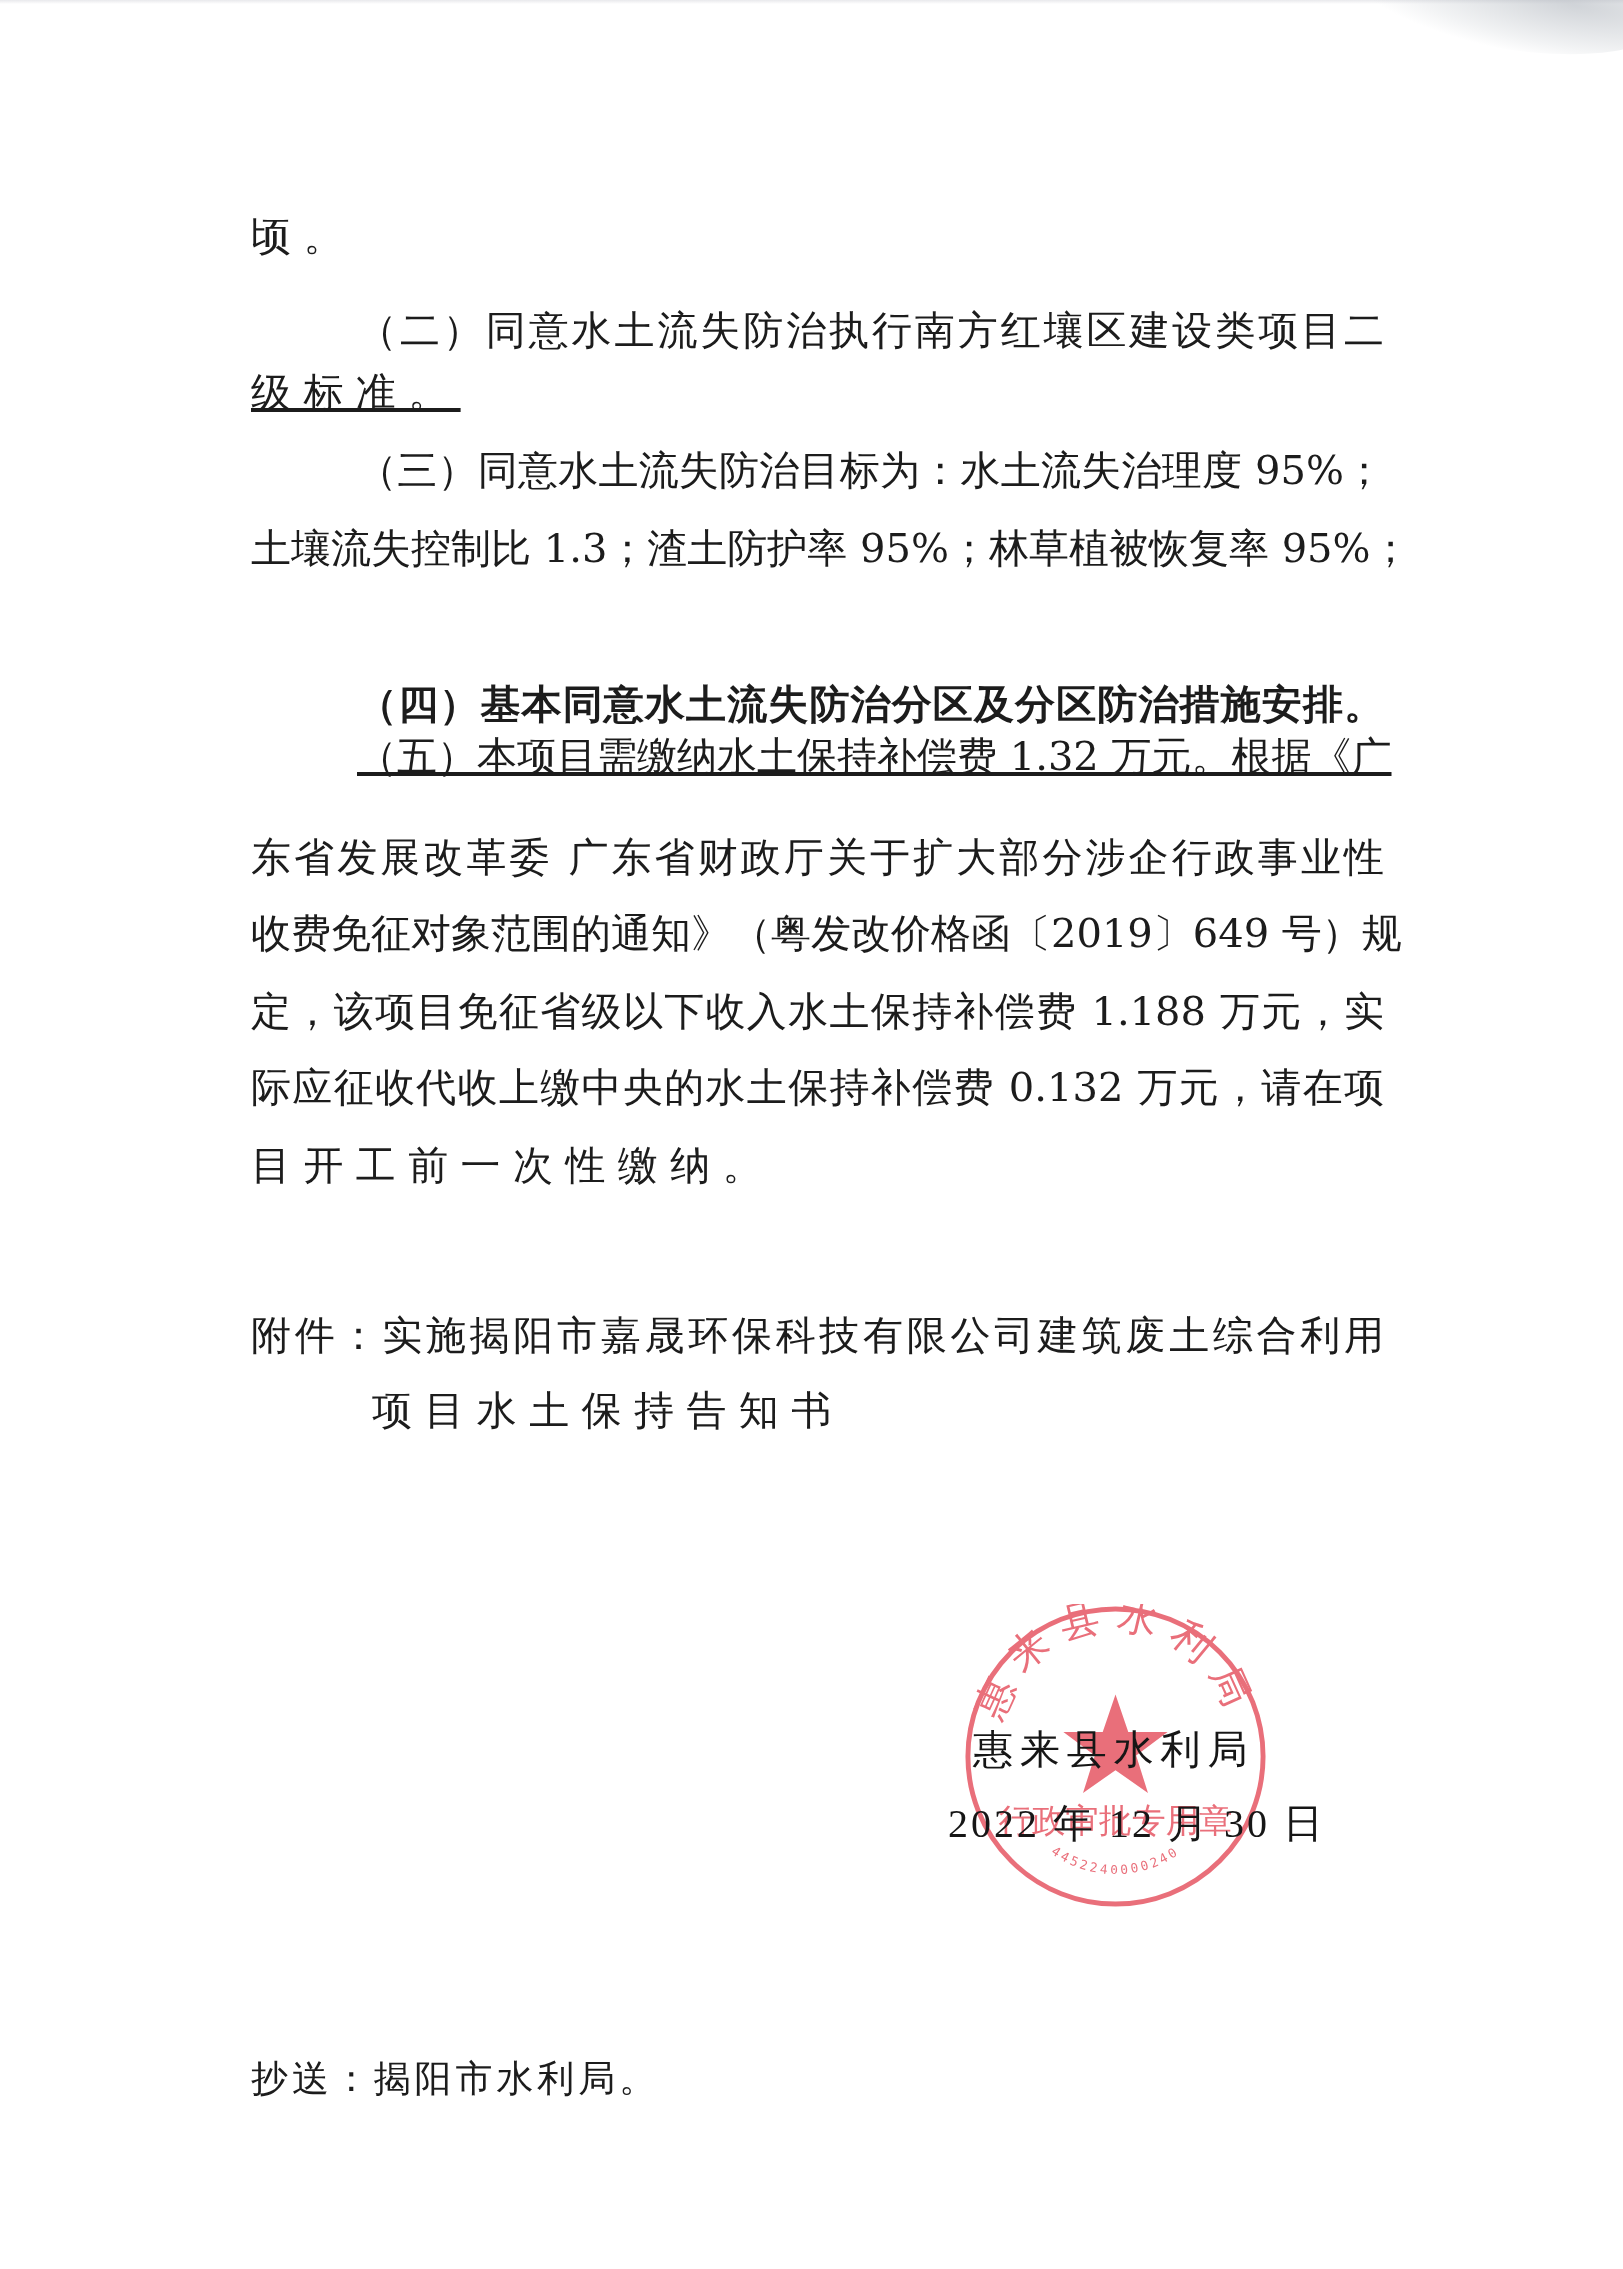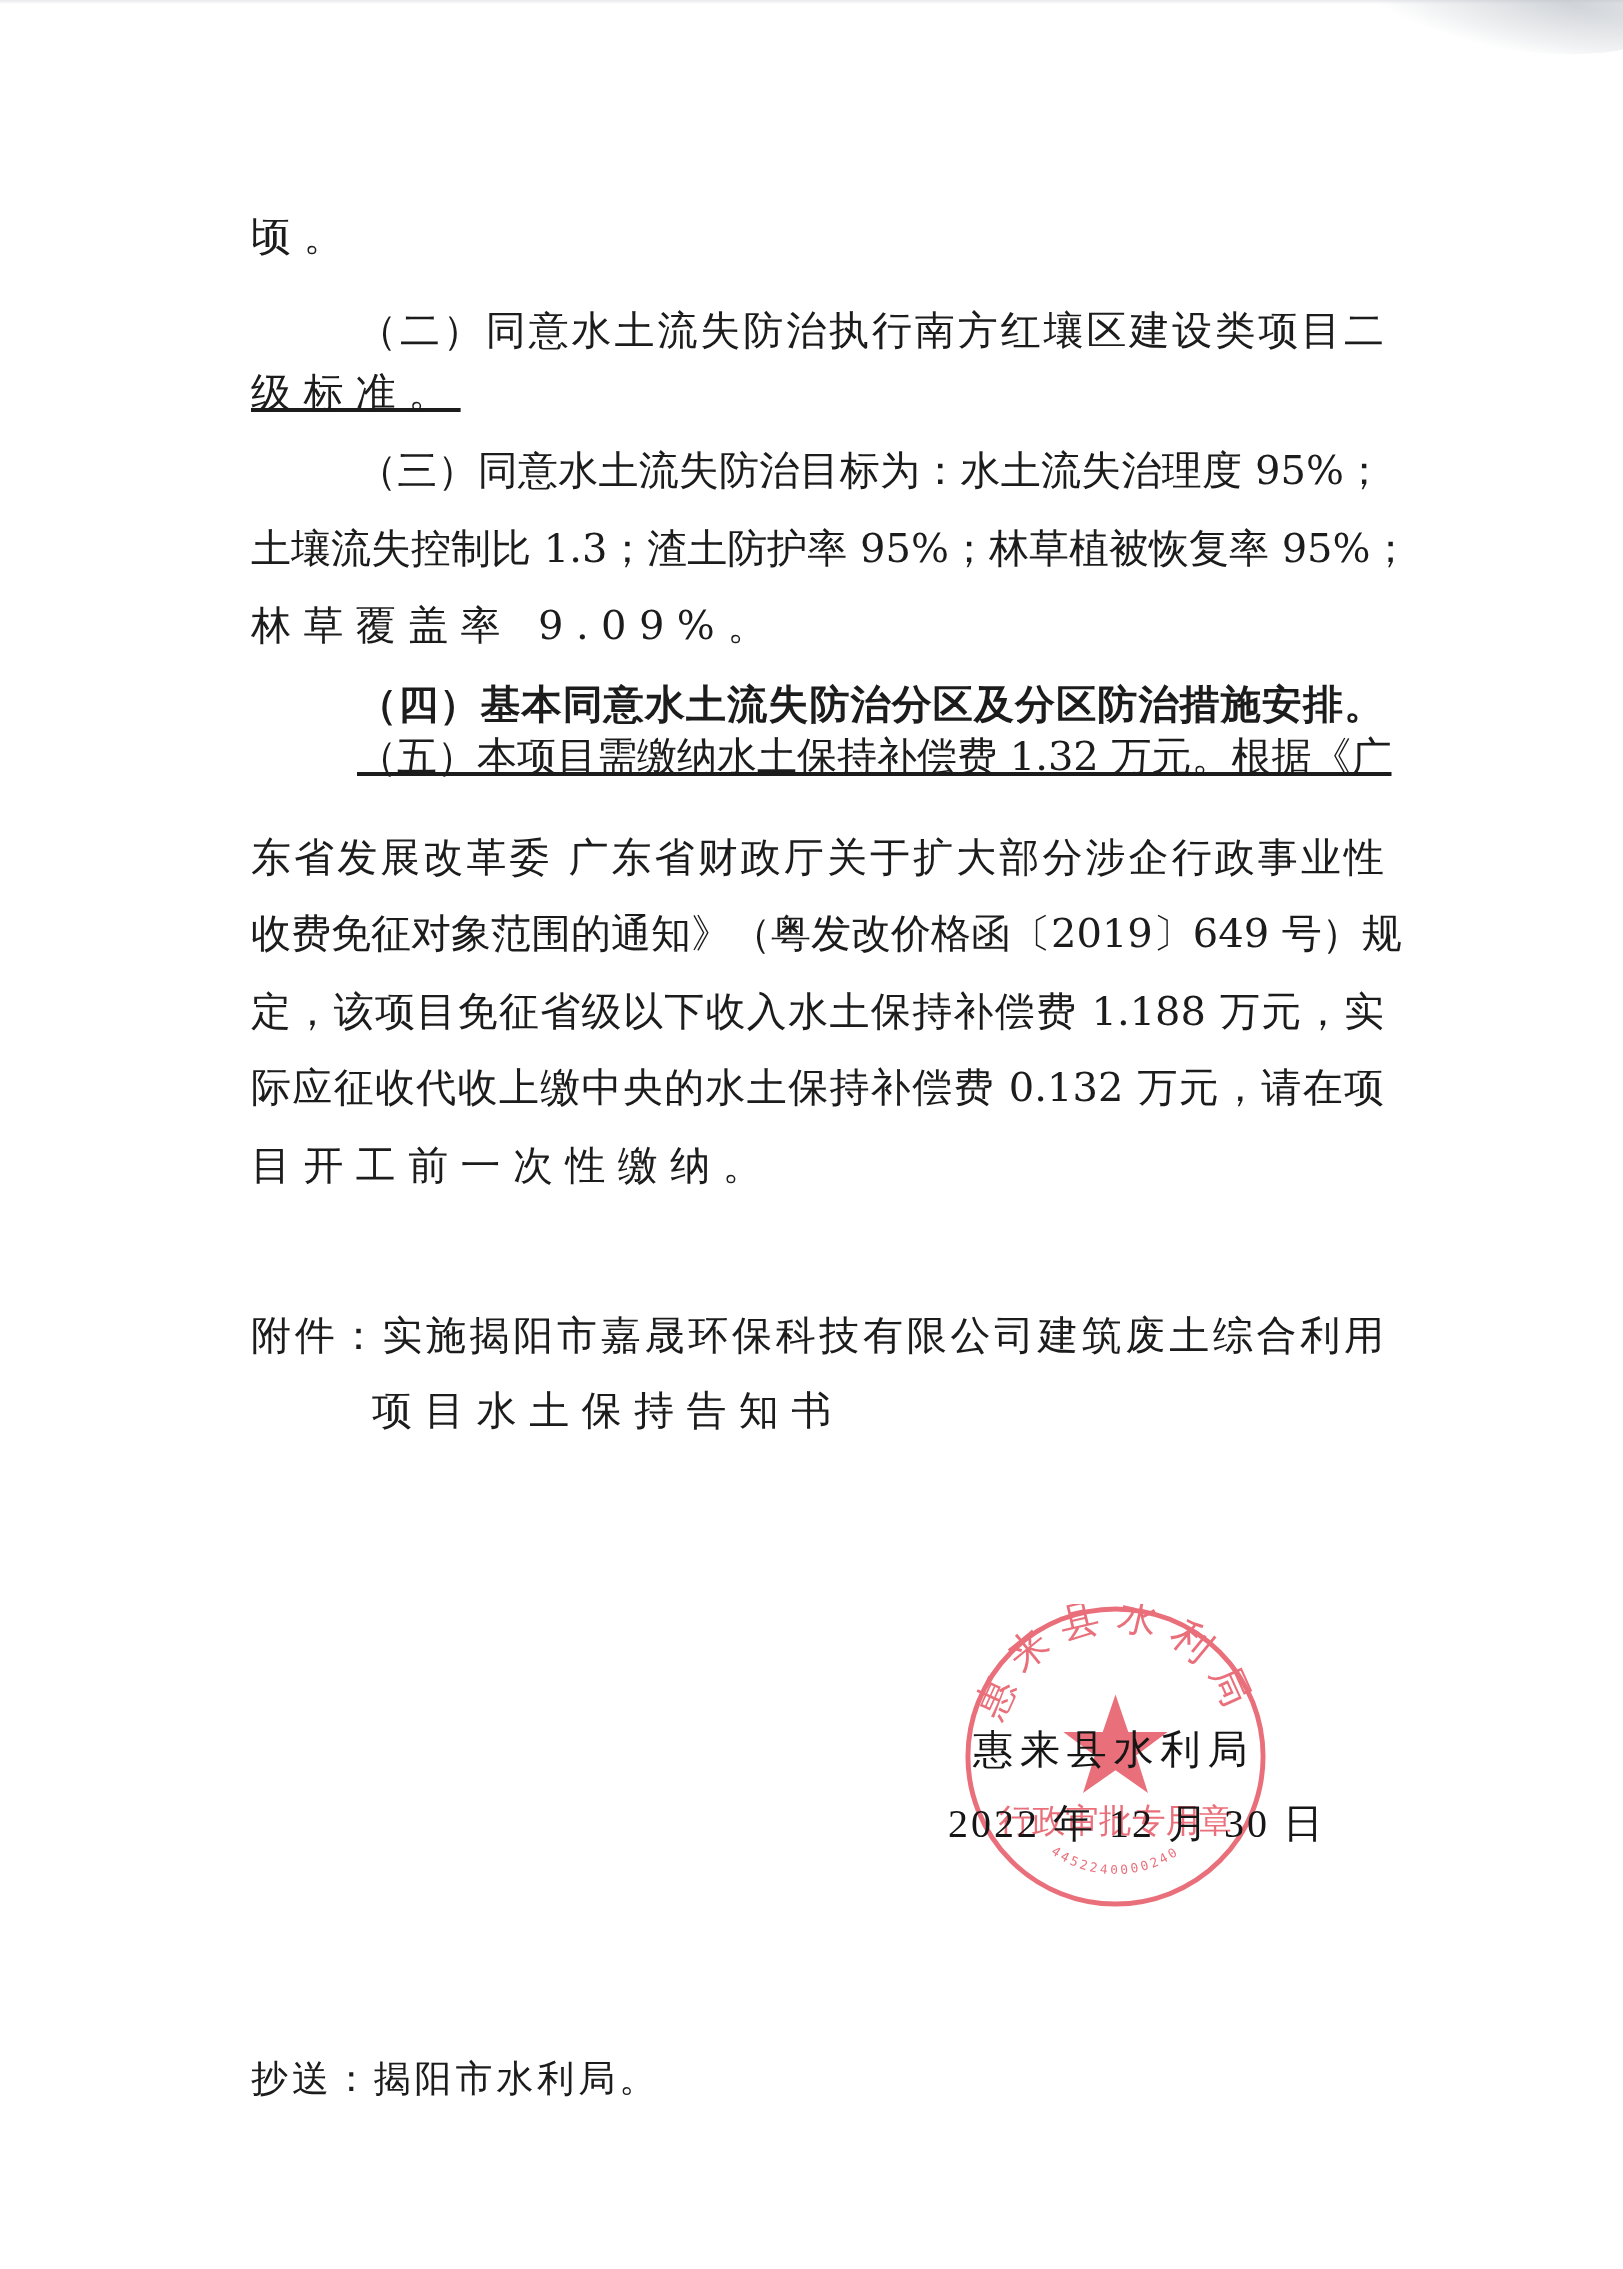--- a/index.html
+++ b/index.html
@@ -87,21 +87,20 @@
   <div class="scan-edge-top"></div>
   <div class="scan-shadow-tr"></div>
 
   <div class="line" style="top:198px;">顷。</div>
 
   <div class="line indent justify" style="top:292px;">（二）同意水土流失防治执行南方红壤区建设类项目二</div>
   <div class="line" style="top:354px;text-decoration:underline;">级标准。</div>
 
   <div class="line indent justify" style="top:432px;">（三）同意水土流失防治目标为：水土流失治理度 95%；</div>
   <div class="line justify" style="top:510px;">土壤流失控制比 1.3；渣土防护率 95%；林草植被恢复率 95%；</div>
-  <div class="line" style="top:587px;">林草覆盖率 9.09%。</div>
 
   <div class="line indent justify" style="top:665px;font-weight:bold;">（四）基本同意水土流失防治分区及分区防治措施安排。</div>
 
   <div class="line indent justify" style="top:718px;text-decoration:underline;">（五）本项目需缴纳水土保持补偿费 1.32 万元。根据《广</div>
   <div class="line justify" style="top:819px;">东省发展改革委 广东省财政厅关于扩大部分涉企行政事业性</div>
   <div class="line justify" style="top:895px;">收费免征对象范围的通知》（粤发改价格函〔2019〕649 号）规</div>
   <div class="line justify" style="top:973px;">定，该项目免征省级以下收入水土保持补偿费 1.188 万元，实</div>
   <div class="line justify" style="top:1049px;">际应征收代收上缴中央的水土保持补偿费 0.132 万元，请在项</div>
   <div class="line" style="top:1127px;">目开工前一次性缴纳。</div>
 

